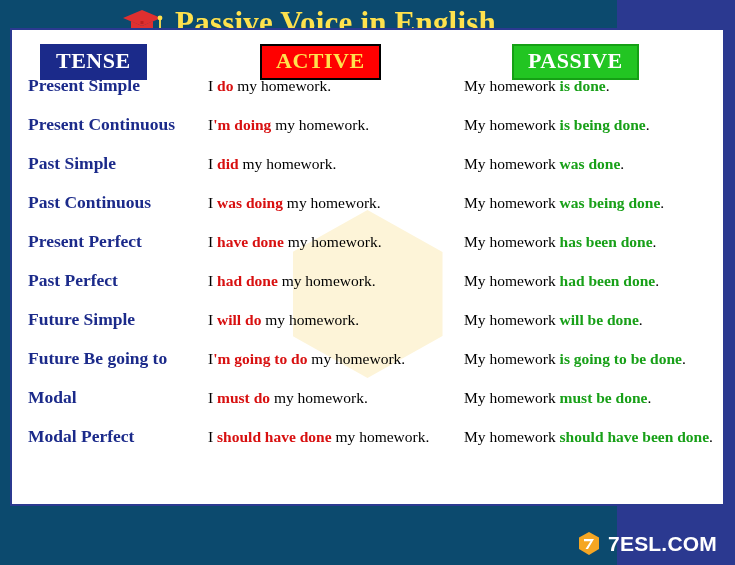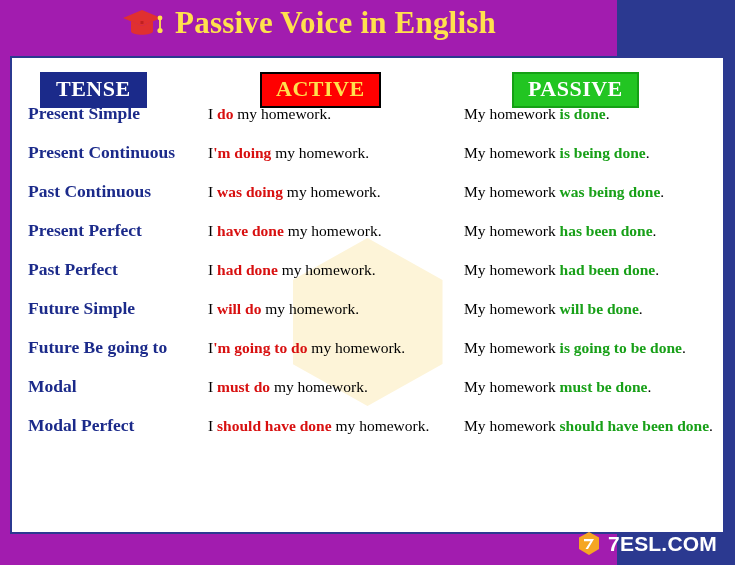--- a/index.html
+++ b/index.html
@@ -10,21 +10,21 @@
     width: 735px;
     height: 565px;
     background: #2b3990;
     font-family: "Liberation Serif", serif;
     overflow: hidden;
   }
   #page {
     position: relative;
     width: 617px;
     height: 565px;
-    background: #a21caf;
+    background: #0c4a6e;
     box-sizing: border-box;
   }
   
   #header {
     height: 44px;
     display: flex;
     align-items: center;
     justify-content: center;
     gap: 12px;
     padding-top: 2px;
@@ -42,21 +42,21 @@
     font-size: 31px;
     font-weight: bold;
     letter-spacing: 0.2px;
     font-family: "Liberation Serif", serif;
     white-space: nowrap;
   }
   
   #card {
     position: absolute;
     left: 10px;
-    top: 56px;
+    top: 28px;
     width: 715px;
     height: 478px;
     background: #ffffff;
     border: 2px solid #2b3990;
     box-sizing: border-box;
     overflow: hidden;
   }
   
   #watermark {
     position: absolute;
@@ -200,20 +200,25 @@
             <div class="cell tense">Present Simple</div>
             <div class="cell active"><span>I </span><span class="hl-red">do</span><span> my homework.</span></div>
             <div class="cell passive"><span>My homework </span><span class="hl-green">is done</span><span>.</span></div>
           </div>
           <div class="row">
             <div class="cell tense">Present Continuous</div>
             <div class="cell passive"><span>My homework </span><span class="hl-green">is being done</span><span>.</span></div>
             <div class="cell active"><span>I</span><span class="hl-red">'m doing</span><span> my homework.</span></div>
           </div>
           <div class="row">
+            <div class="cell tense">Past Simple</div>
+            <div class="cell active"><span>I </span><span class="hl-red">did</span><span> my homework.</span></div>
+            <div class="cell passive"><span>My homework </span><span class="hl-green">was done</span><span>.</span></div>
+          </div>
+          <div class="row">
             <div class="cell tense">Past Continuous</div>
             <div class="cell active"><span>I </span><span class="hl-red">was doing</span><span> my homework.</span></div>
             <div class="cell passive"><span>My homework </span><span class="hl-green">was being done</span><span>.</span></div>
           </div>
           <div class="row">
             <div class="cell tense">Present Perfect</div>
             <div class="cell active"><span>I </span><span class="hl-red">have done</span><span> my homework.</span></div>
             <div class="cell passive"><span>My homework </span><span class="hl-green">has been done</span><span>.</span></div>
           </div>
           <div class="row">

